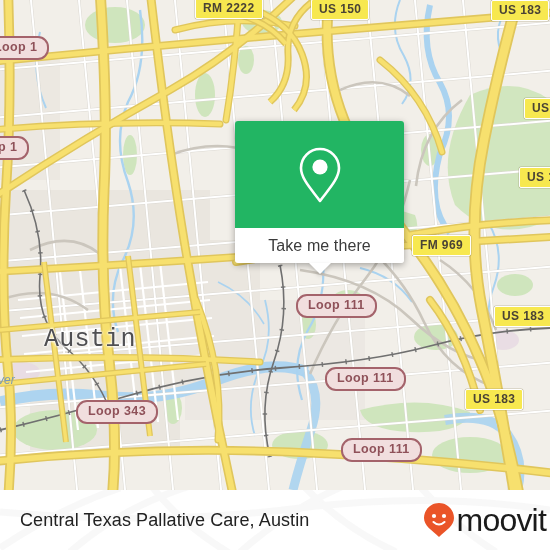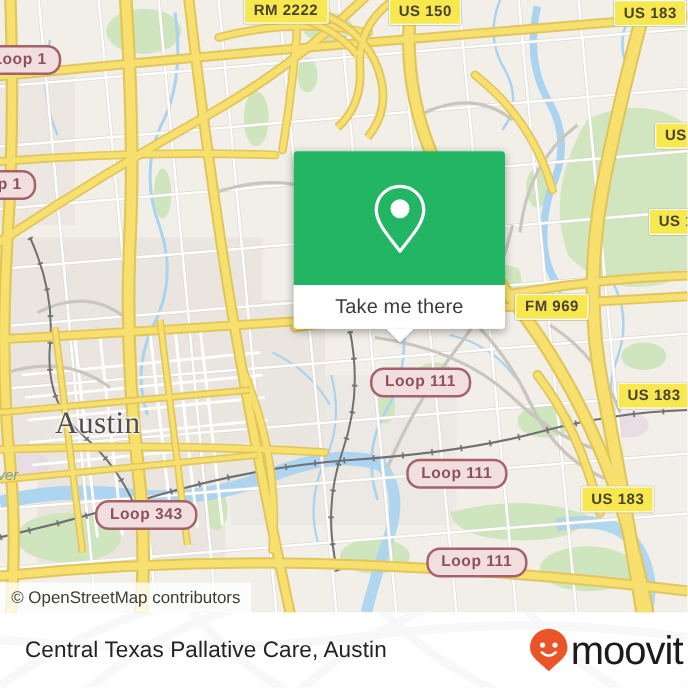--- a/index.html
+++ b/index.html
@@ -58,21 +58,21 @@
     font-size: 12.5px;
     padding: 3px 10px 4px 10px;
     border-radius: 11px;
   }
 
   
   .place-label {
     position: absolute;
     color: #4f4f52;
     font-size: 25px;
-    font-family: Liberation Serif, serif;
+    font-family: Liberation Mono, monospace;
     letter-spacing: 0.3px;
     text-shadow: 0 0 3px #fff, 0 0 3px #fff, 0 0 2px #fff;
     white-space: nowrap;
   }
   .water-label {
     position: absolute;
     color: #7a9ab5;
     font-size: 12px;
     font-style: italic;
     white-space: nowrap;
@@ -430,21 +430,20 @@
           <path d="M23 3 C12.5 3 4 11.5 4 22 C4 33 15 44 23 55 C31 44 42 33 42 22 C42 11.5 33.5 3 23 3 Z" fill="none" stroke="#ffffff" stroke-width="2.6" stroke-linejoin="round"></path>
           <circle cx="23" cy="21" r="7.6" fill="#ffffff"></circle>
         </svg>
       </div>
       <div id="card-body">
         <span id="card-label">Take me there</span>
         <div id="card-tail"></div>
       </div>
     </div>
 
-    <div id="attribution">© OpenStreetMap contributors</div>
   </div>
 
   <div id="footer">
 
     <svg id="footer-watermark" width="550" height="60" viewBox="0 0 550 60">
       <g stroke="#e9e9e9" stroke-width="7" fill="none">
         <path d="M0 58 q60 -40 120 -60"></path>
         <path d="M70 62 q50 -44 120 -66"></path>
         <path d="M300 -8 q40 44 96 70"></path>
         <path d="M236 66 q50 -46 112 -72"></path>

